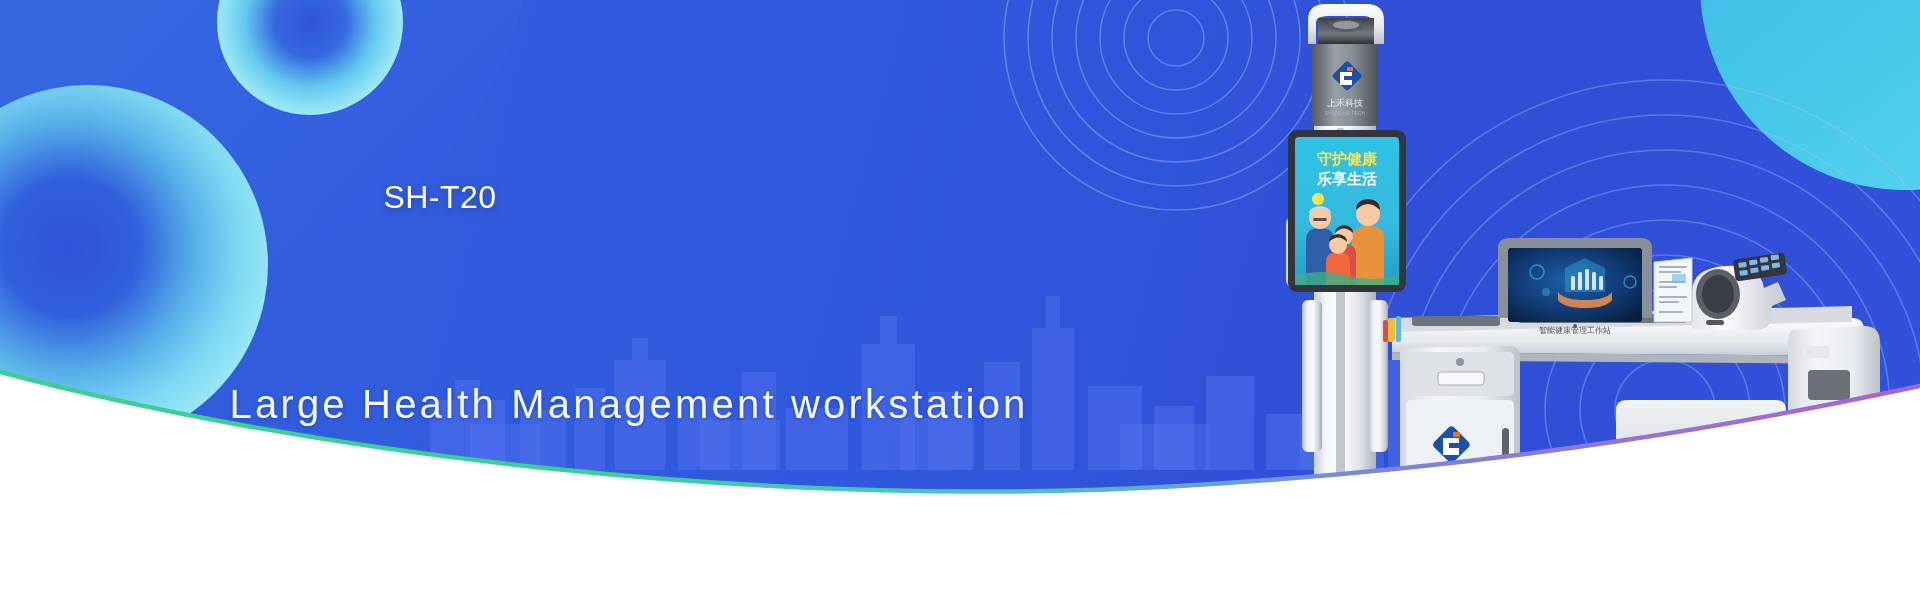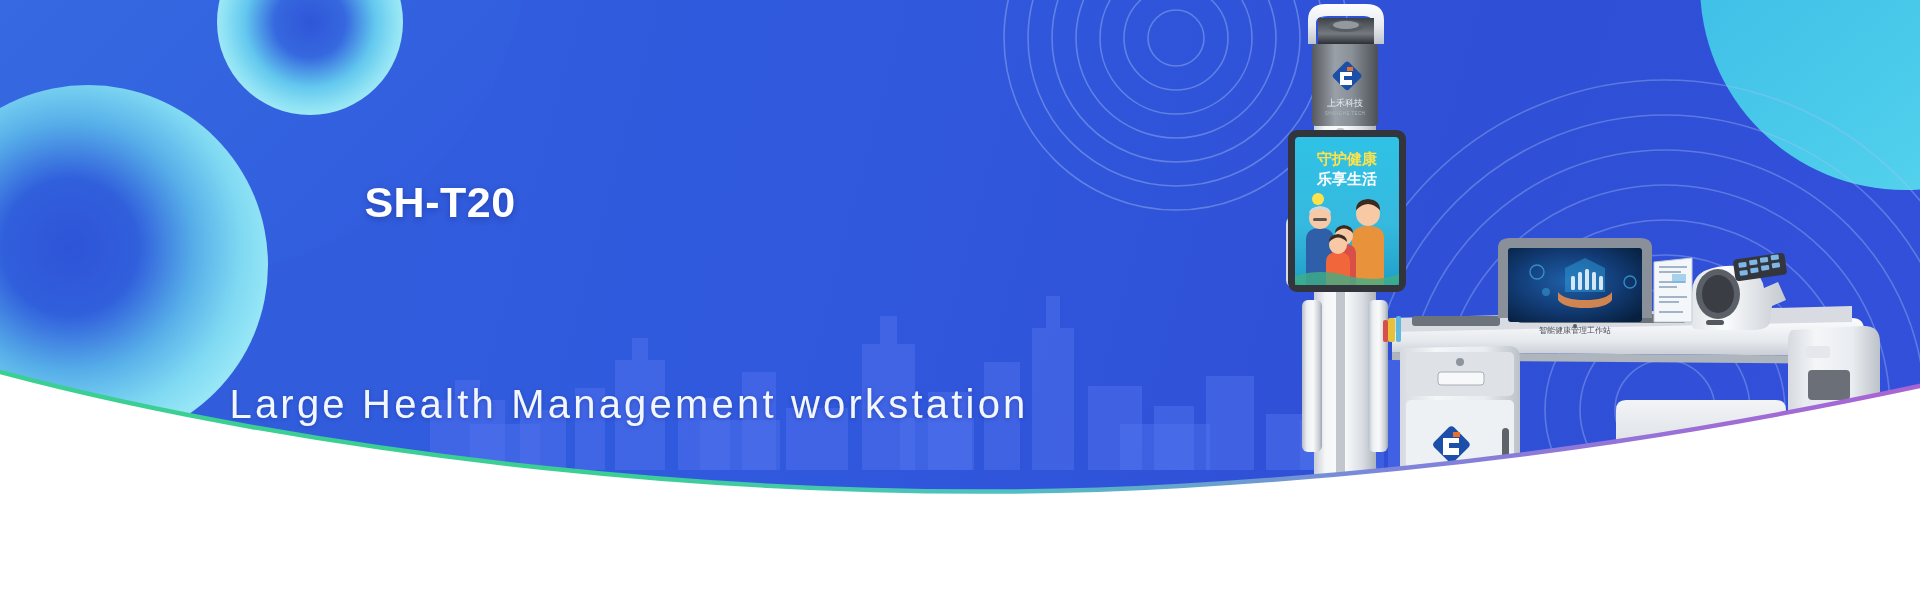--- a/index.html
+++ b/index.html
@@ -15,21 +15,21 @@
   svg.layer{ display:block; }
 
   
   #copy{
     position:absolute; left:0; top:0; width:1280px; height:470px;
     z-index:40; pointer-events:none;
   }
   #model-code{
     position:absolute; left:0; top:181px; width:880px;
     text-align:center;
-    font-size:43px; font-weight:bold; color:#ffffff;
+    font-size:32px; font-weight:normal; color:#ffffff;
     letter-spacing:0.5px; line-height:1;
     text-shadow:0 2px 6px rgba(12,30,110,.35);
   }
   #headline{
     position:absolute; left:0; top:222px; width:1258px;
     text-align:center;
     font-size:92px; font-weight:bold; line-height:1.08;
     letter-spacing:2px;
     background-image:linear-gradient(92deg,#ffffff 0%,#ffffff 26%,#bdf6ea 44%,#a8f4e4 56%,#e9fdf8 68%,#ffffff 80%,#ffffff 100%);
     -webkit-background-clip:text; background-clip:text;

